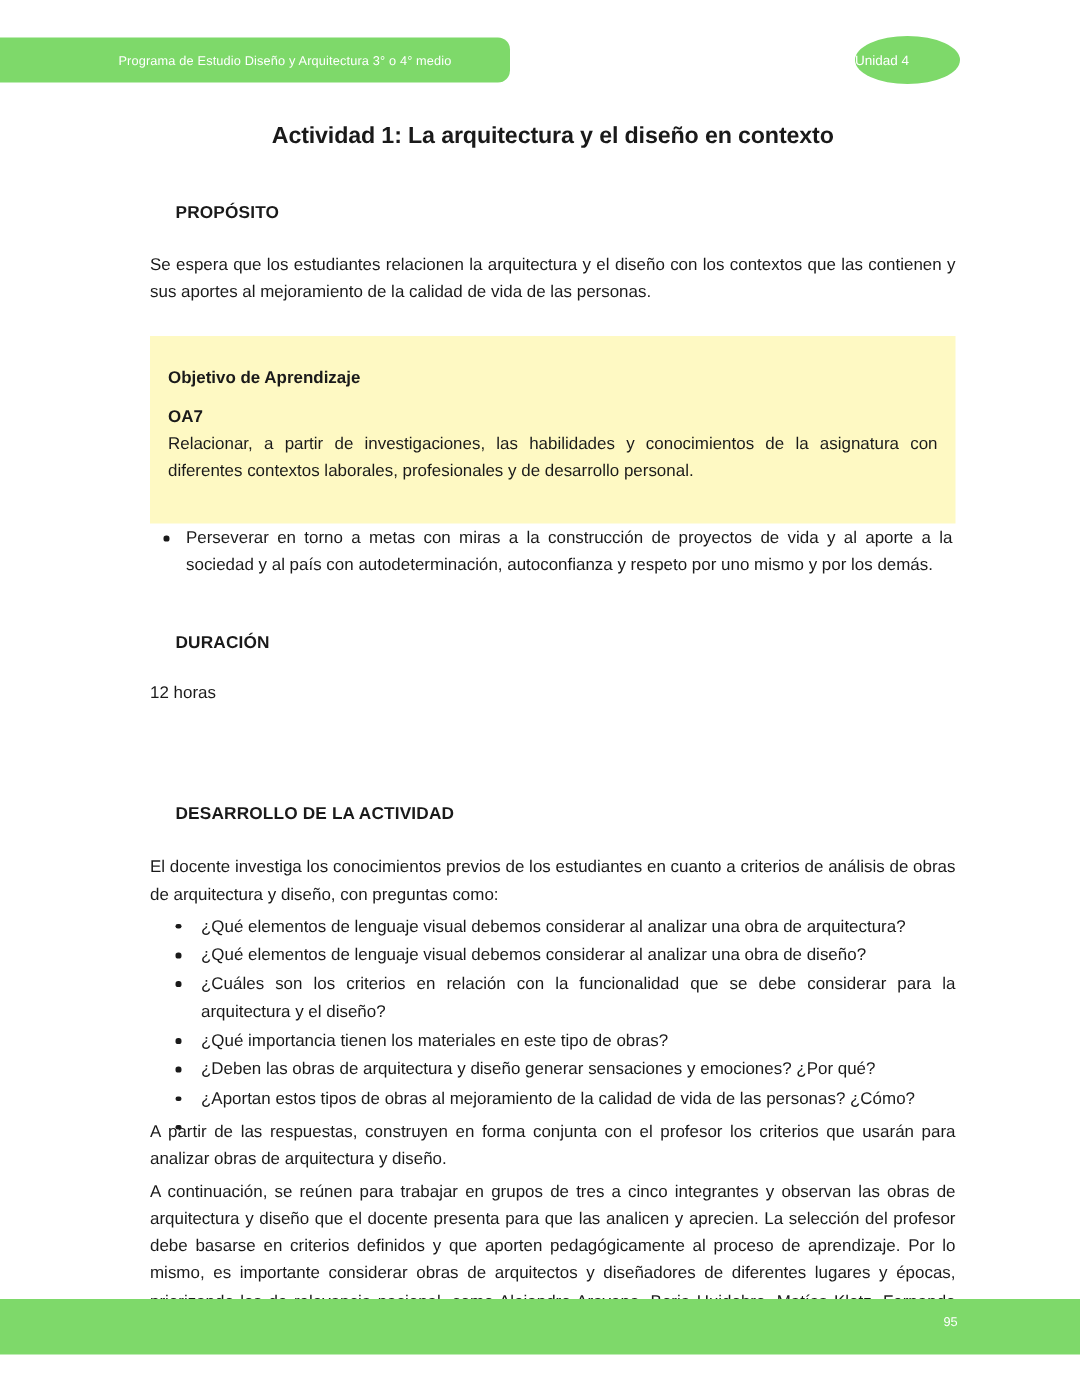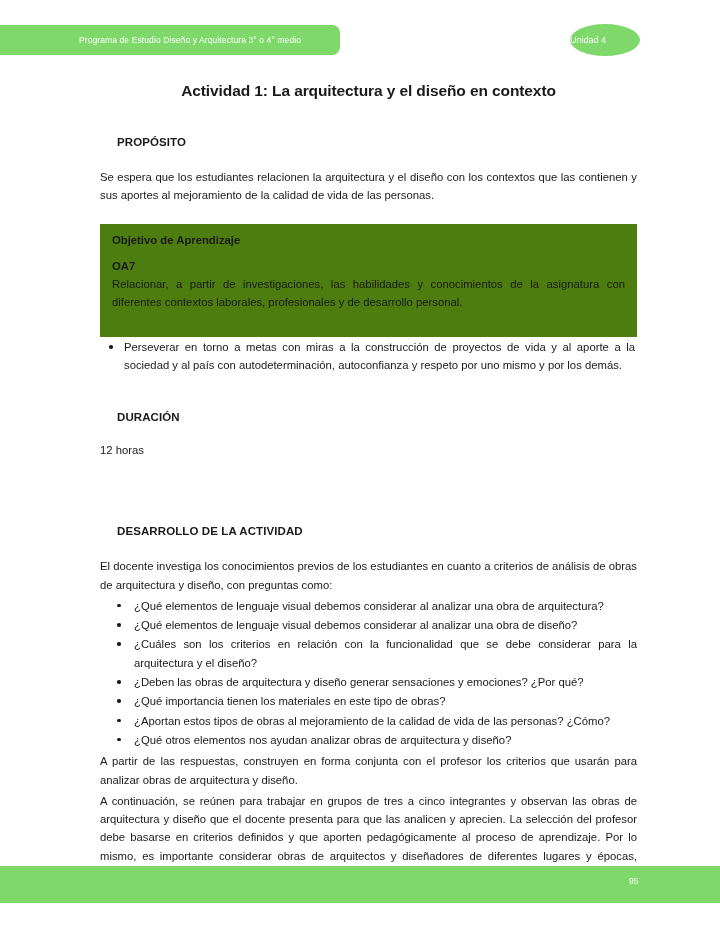--- a/index.html
+++ b/index.html
@@ -82,22 +82,22 @@
     padding-top: 3px;
     font-size: 11.3px;
     line-height: 1.62;
     text-align: justify;
     text-justify: inter-word;
   }
 
   
   .oa-box {
     margin-top: 19px;
-    background: #4d7c0f;
-    padding: 10px 12px 26px 12px;
+    background: #fef9c3;
+    padding: 22px 12px 26px 12px;
     box-sizing: border-box;
     width: 537px;
   }
   .oa-box-title {
     margin: 0;
     font-size: 11.3px;
     font-weight: bold;
   }
   .oa-code {
     margin: 0;
@@ -233,33 +233,32 @@
     <li>
       <span class="dot"></span>
       <span>¿Qué elementos de lenguaje visual debemos considerar al analizar una obra de diseño?</span>
     </li>
     <li>
       <span class="dot"></span>
       <span>¿Cuáles son los criterios en relación con la funcionalidad que se debe considerar para la arquitectura y el diseño?</span>
     </li>
     <li>
       <span class="dot"></span>
+      <span>¿Qué importancia tienen los materiales en este tipo de obras?</span>
+    </li>
+    <li>
+      <span class="dot"></span>
       <span>¿Deben las obras de arquitectura y diseño generar sensaciones y emociones? ¿Por qué?</span>
     </li>
     <li>
       <span class="dot"></span>
-      <span>¿Qué importancia tienen los materiales en este tipo de obras?</span>
-    </li>
-    <li>
-      <span class="dot"></span>
       <span>¿Aportan estos tipos de obras al mejoramiento de la calidad de vida de las personas? ¿Cómo?</span>
     </li>
     <li>
       <span class="dot"></span>
-      <span>¿Qué otros elementos nos ayudan analizar obras de arquitectura y diseño?</span>
     </li>
   </ul>
 
   <p class="body-text para-gap">A partir de las respuestas, construyen en forma conjunta con el profesor los criterios que usarán para analizar obras de arquitectura y diseño.</p>
   <p class="body-text para-gap">A continuación, se reúnen para trabajar en grupos de tres a cinco integrantes y observan las obras de arquitectura y diseño que el docente presenta para que las analicen y aprecien. La selección del profesor debe basarse en criterios definidos y que aporten pedagógicamente al proceso de aprendizaje. Por lo mismo, es importante considerar obras de arquitectos y diseñadores de diferentes lugares y épocas, priorizando los de relevancia nacional, como Alejandro Aravena, Borja Huidobro, Matías Klotz, Fernando Castillo Velasco y Sebastián Errázuriz, entre otros.</p>
 
 </div>
 
 <div class="footer-band"></div>
 <div class="footer-text">

